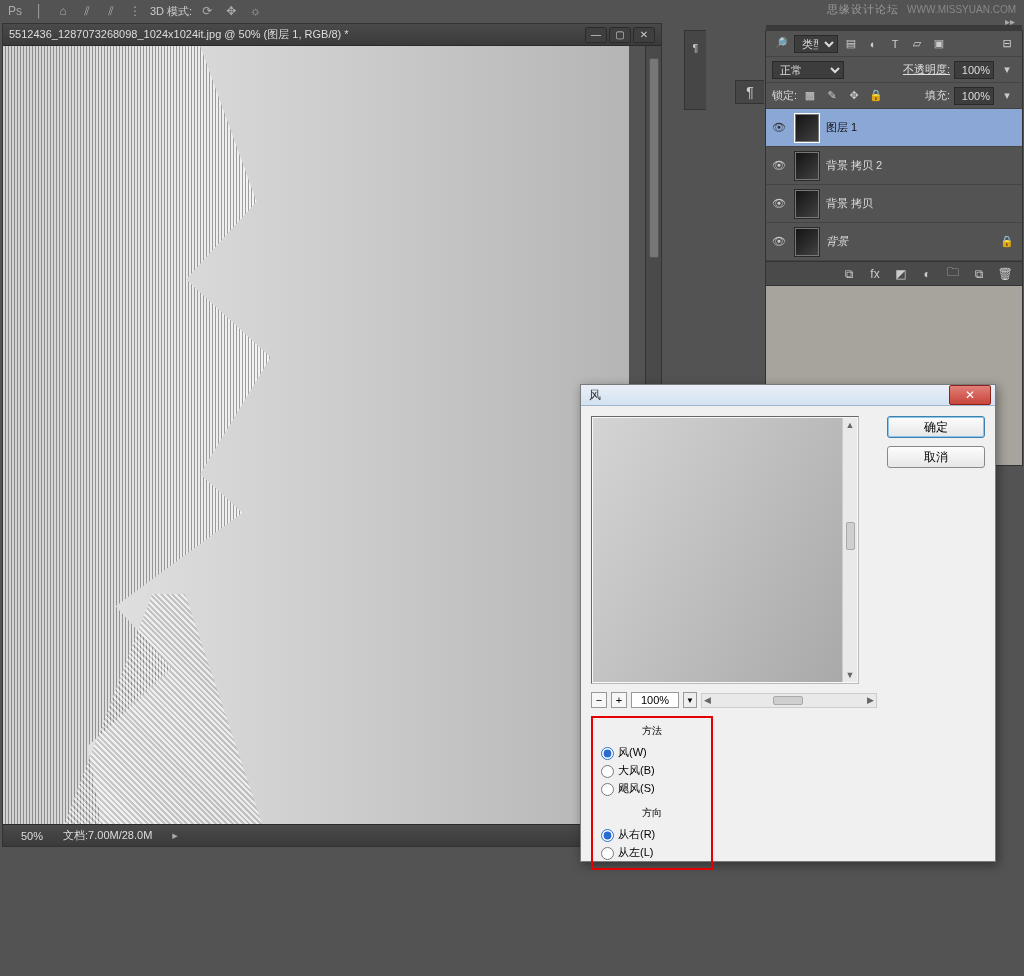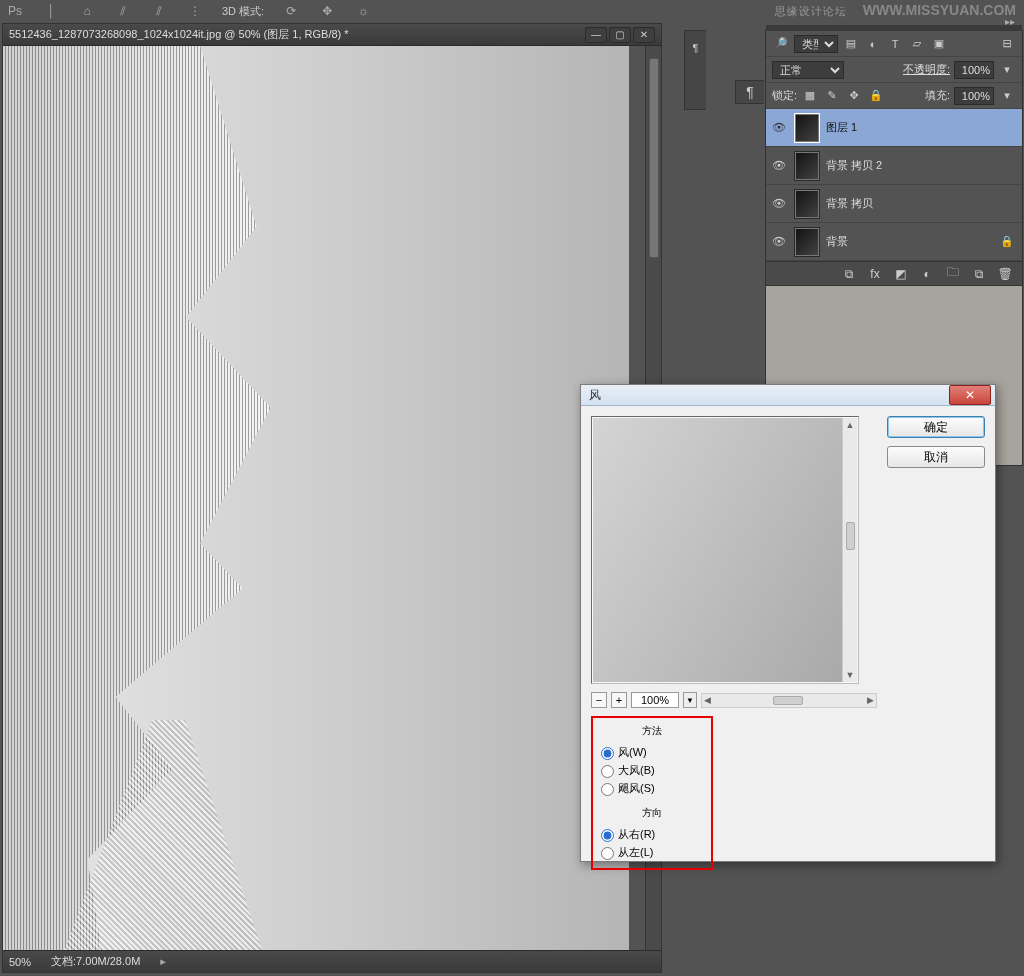--- a/index.html
+++ b/index.html
@@ -1,35 +1,35 @@
 <!DOCTYPE html>
 <html><head>
 <meta charset="utf-8">
 <style>
 * { box-sizing: border-box; margin: 0; padding: 0; font-family: "Microsoft YaHei", "SimSun", sans-serif; font-size: 11px; }
 body { background: #535353; width: 1024px; height: 976px; overflow: hidden; position: relative; }
 
 
-.top-toolbar { height: 22px; background: #535353; display: flex; align-items: center; padding: 0 6px; gap: 18px; color: #ccc; font-size: 10px; }
+.top-toolbar { height: 22px; background: #535353; display: flex; align-items: center; padding: 0 6px; gap: 6px; color: #ccc; font-size: 10px; }
 .top-toolbar .tool-icon { width: 18px; height: 18px; display: flex; align-items: center; justify-content: center; font-size: 12px; color: #aaa; }
 .top-watermark { position: absolute; top: 2px; right: 8px; font-size: 11px; color: #999; letter-spacing: 1px; }
-.top-watermark .url { font-size: 14px; color: #888; margin-left: 12px; letter-spacing: 0; font-weight: bold; }
-
-
-.doc-window { position: absolute; left: 2px; top: 23px; width: 660px; height: 950px; background: #535353; border: 1px solid #333; display: flex; flex-direction: column; }
+.top-watermark .url { font-size: 10px; color: #888; margin-left: 4px; letter-spacing: 0; }
+
+
+.doc-window { position: absolute; left: 2px; top: 23px; width: 660px; height: 824px; background: #535353; border: 1px solid #333; display: flex; flex-direction: column; }
 .doc-titlebar { height: 22px; background: linear-gradient(#4a4a4a,#3a3a3a); display: flex; align-items: center; padding: 0 6px; color: #ddd; font-size: 11px; justify-content: space-between; border-bottom: 1px solid #2a2a2a; }
 .doc-titlebar .controls { display: flex; gap: 2px; }
 .doc-titlebar .wbtn { width: 22px; height: 16px; background: #3f3f3f; border: 1px solid #2b2b2b; border-radius: 2px; display: flex; align-items: center; justify-content: center; color: #ccc; font-size: 10px; }
 .doc-canvas-wrap { flex: 1; background: #535353; display: flex; position: relative; }
 .doc-canvas { flex: 1; background: linear-gradient(to right,#e8e8e8,#b5b5b5); position: relative; overflow: hidden; margin-right: 16px; }
 .doc-canvas .building-layer { position: absolute; left: 0; top: 0; bottom: 0; width: 45%; background: repeating-linear-gradient(90deg,#fff,#fff 2px,#999 2px,#999 3px), linear-gradient(90deg,#ccc,#fff); background-blend-mode: multiply; opacity: 0.85; clip-path: polygon(0 0,70% 0,90% 20%,65% 30%,95% 40%,70% 55%,85% 60%,40% 72%,60% 80%,30% 90%,35% 100%,0 100%); }
 .doc-canvas .tower { position: absolute; left: 8%; bottom: 0; width: 220px; height: 230px; background: repeating-linear-gradient(45deg,rgba(255,255,255,.9),rgba(255,255,255,.9) 2px,rgba(120,120,120,.4) 2px,rgba(120,120,120,.4) 4px); clip-path: polygon(5% 100%,45% 0,60% 0,95% 100%,5% 100%); opacity: 0.6; }
 .doc-vscroll { width: 16px; background: #4a4a4a; border-left: 1px solid #333; display: flex; flex-direction: column; align-items: center; }
 .doc-vscroll .thumb { width: 10px; height: 200px; background: #777; border: 1px solid #555; margin-top: 12px; border-radius: 2px; }
-.doc-statusbar { height: 22px; background: linear-gradient(#4a4a4a,#3a3a3a); display: flex; align-items: center; color: #ddd; font-size: 11px; padding: 0 6px; border-top: 1px solid #2a2a2a; gap: 20px; }
+.doc-statusbar { height: 22px; background: linear-gradient(#4a4a4a,#3a3a3a); display: flex; align-items: center; color: #ddd; font-size: 11px; padding: 0 18px; border-top: 1px solid #2a2a2a; gap: 20px; }
 
 
 .right-stack { position: absolute; top: 30px; right: 0; width: 315px; }
 .collapse-strip { position: absolute; left: -25px; top: 0; width: 22px; height: 80px; background: #464646; border: 1px solid #333; border-right: none; display: flex; flex-direction: column; align-items: center; padding-top: 6px; }
 .collapse-strip .tab-icon { width: 16px; height: 22px; color: #ccc; display: flex; align-items: center; justify-content: center; }
 .layers-panel { width: 258px; background: #535353; border: 1px solid #333; position: relative; margin-left: 56px; }
 .layers-panel .mini-toolbox { position: absolute; left: -31px; top: 49px; width: 29px; height: 24px; background: #464646; border: 1px solid #333; border-right: none; display: flex; align-items: center; justify-content: center; color: #ccc; font-size: 14px; }
 .panel-tabs { height: 22px; background: #424242; display: flex; align-items: flex-end; padding-left: 6px; gap: 2px; border-bottom: 1px solid #2a2a2a; }
 .panel-tab { padding: 3px 10px; color: #ccc; font-size: 11px; border: 1px solid transparent; border-bottom: none; }
 .panel-tab.active { background: #535353; border-color: #666; }
@@ -42,21 +42,21 @@
 .layers-list { max-height: 260px; }
 .layer-row { height: 38px; display: flex; align-items: center; padding: 0 4px; gap: 6px; border-bottom: 1px solid #444; }
 .layer-row.selected { background: #8aa7d6; }
 .layer-row .eye { width: 18px; height: 18px; display: flex; align-items: center; justify-content: center; color: #ccc; }
 .layer-row.selected .eye { color: #333; }
 .layer-thumb { width: 26px; height: 30px; background: linear-gradient(135deg,#111,#444); border: 1px solid #2a2a2a; box-shadow: 0 0 0 1px #777 inset; }
 .layer-row.selected .layer-thumb { border-color: #fff; }
 .layer-name { color: #ddd; font-size: 11px; }
 .layer-row.selected .layer-name { color: #111; }
 .layer-row.locked .lock-ind { margin-left: auto; margin-right: 4px; color: #aaa; font-size: 11px; }
-.layer-name.italic { }
+.layer-name.italic { font-style: italic; }
 .panel-footer { height: 24px; background: #4a4a4a; border-top: 1px solid #333; display: flex; align-items: center; justify-content: flex-end; gap: 8px; padding: 0 8px; }
 .panel-footer .fbtn { width: 18px; height: 18px; color: #ccc; display: flex; align-items: center; justify-content: center; font-size: 12px; }
 
 
 .panel-below { height: 180px; background: #a7a49d; margin-left: 56px; width: 258px; border: 1px solid #333; border-top: none; }
 
 
 .dialog { position: absolute; left: 580px; top: 384px; width: 416px; height: 478px; background: #f0f0f0; border: 1px solid #7a7a7a; box-shadow: 2px 3px 10px rgba(0,0,0,.4); display: flex; flex-direction: column; }
 .dialog-titlebar { height: 28px; background: linear-gradient(#e9eff7,#d4e2f2); display: flex; align-items: center; padding: 0 4px 0 8px; border-bottom: 1px solid #a0b4cc; }
 .dialog-title { font-size: 12px; color: #333; }

